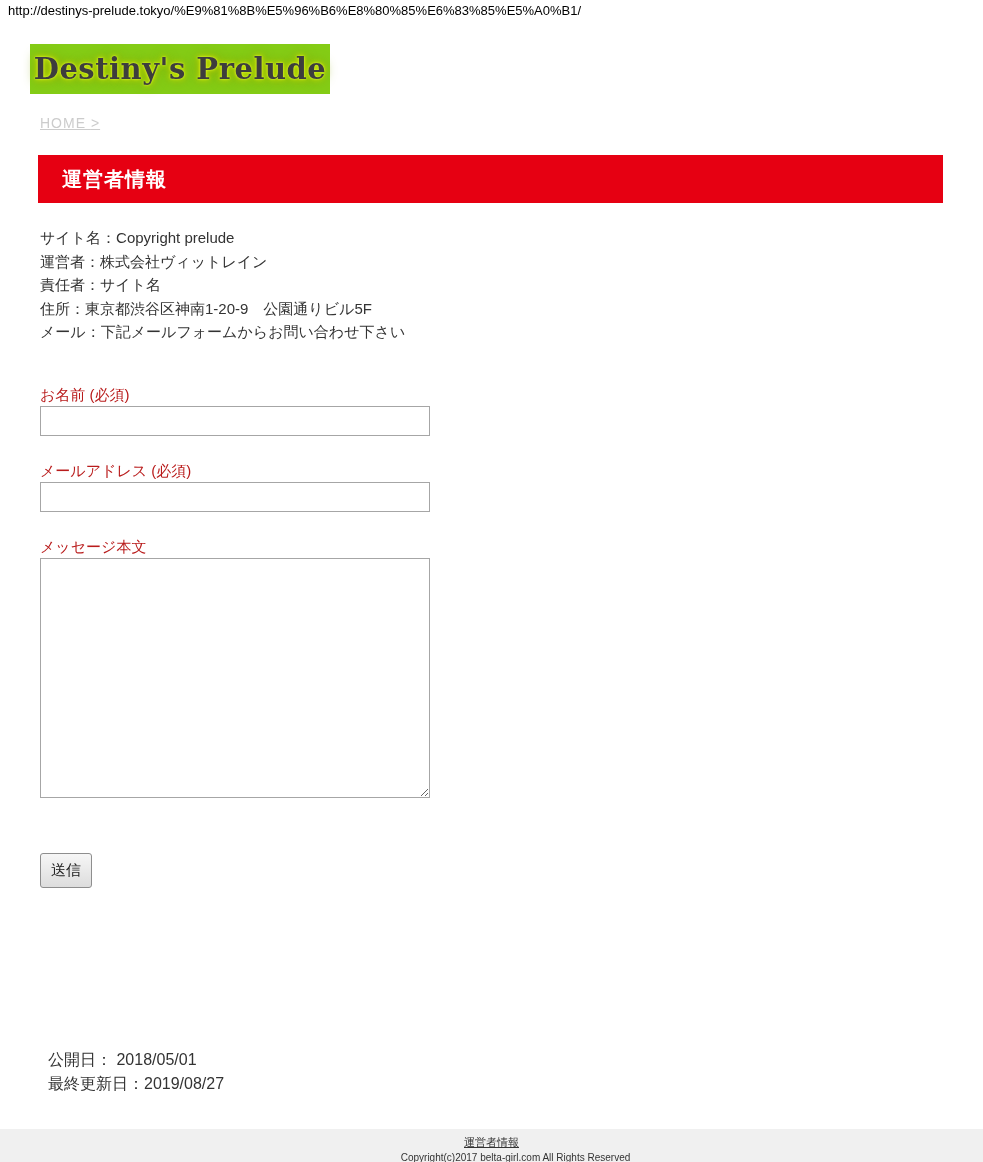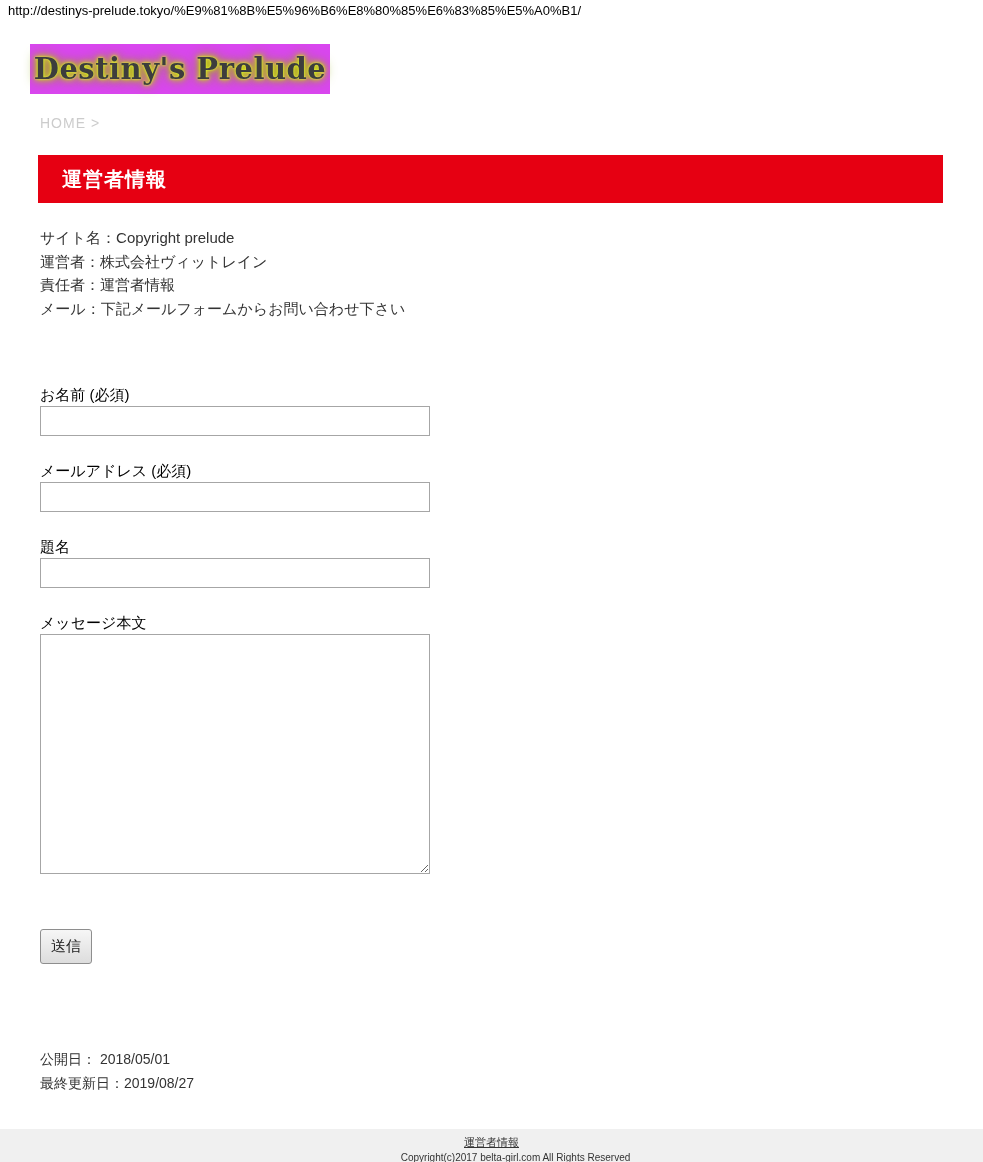--- a/index.html
+++ b/index.html
@@ -27,21 +27,21 @@
     white-space: nowrap;
   }
 
   
   .logo {
     position: absolute;
     left: 30px;
     top: 44px;
     width: 300px;
     height: 50px;
-    background: #d946ef;
+    background: #84cc16;
     display: flex;
     align-items: center;
     justify-content: center;
     text-decoration: none;
     cursor: pointer;
   }
   .logo-text {
     font-family: "DejaVu Serif", serif;
     font-weight: bold;
     font-size: 29px;
@@ -56,20 +56,21 @@
   }
 
   
   .breadcrumb {
     position: absolute;
     left: 40px;
     top: 115px;
     font-size: 14px;
     color: #cccccc;
     letter-spacing: 1px;
+    text-decoration: underline;
   }
   .breadcrumb a {
     color: #cccccc;
     text-decoration: none;
     cursor: pointer;
   }
 
   
   .title-bar {
     position: absolute;
@@ -107,21 +108,21 @@
     position: absolute;
     left: 40px;
     top: 384px;
     width: 500px;
   }
   .form-group { margin-bottom: 24px; }
   .form-label {
     font-size: 15px;
     line-height: 21px;
     margin-bottom: 1px;
-    color: #000000;
+    color: #b91c1c;
   }
   .form-input {
     width: 390px;
     height: 30px;
     border: 1px solid #a6a6a6;
     background: #ffffff;
     font-size: 15px;
     padding: 0 6px;
     outline: none;
   }
@@ -148,23 +149,24 @@
     font-family: Liberation Mono, monospace;
   }
 
   
   .meta {
     position: absolute;
     left: 40px;
     top: 1048px;
   }
   .meta p {
-    font-size: 14px;
+    font-size: 16px;
     line-height: 23.5px;
     color: #333;
+    margin-left: 8px;
   }
 
   
   .footer {
     position: absolute;
     left: 0;
     bottom: 0;
     width: 983px;
     height: 33px;
     background: #f0f0f0;
@@ -200,38 +202,35 @@
     <span>&gt;</span>
   </div>
 
   <div class="title-bar">
     <h1>運営者情報</h1>
   </div>
 
   <div class="site-info">
     <p>サイト名：Copyright prelude</p>
     <p>運営者：株式会社ヴィットレイン</p>
-    <p>責任者：運営者情報</p>
+    <p>責任者：サイト名</p>
+    <p>住所：東京都渋谷区神南1-20-9　公園通りビル5F</p>
     <p>メール：下記メールフォームからお問い合わせ下さい</p>
   </div>
 
   <form class="contact-form">
     <div class="form-group">
       <p class="form-label">お名前 (必須)</p>
       <input type="text" class="form-input" style="">
     </div>
     <div class="form-group">
       <p class="form-label">メールアドレス (必須)</p>
       <input type="text" class="form-input" style="">
     </div>
     <div class="form-group">
-      <p class="form-label">題名</p>
-      <input type="text" class="form-input" style="">
-    </div>
-    <div class="form-group">
       <p class="form-label">メッセージ本文</p>
       <textarea class="form-textarea" style=""></textarea>
     </div>
     <button type="button" class="submit-btn">送信</button>
   </form>
 
   <div class="meta">
     <p>公開日： 2018/05/01</p>
     <p>最終更新日：2019/08/27</p>
   </div>

